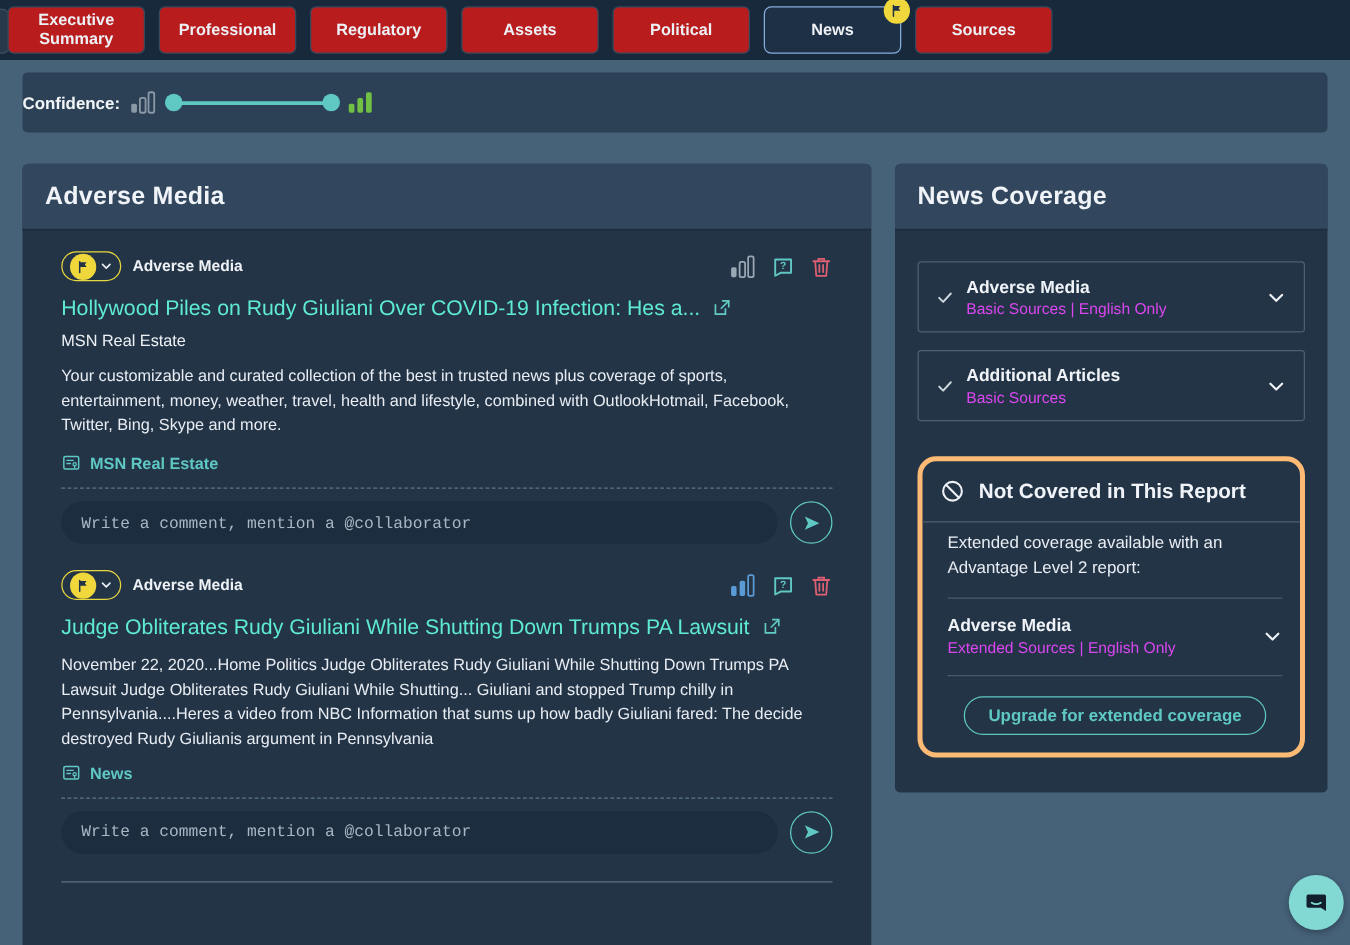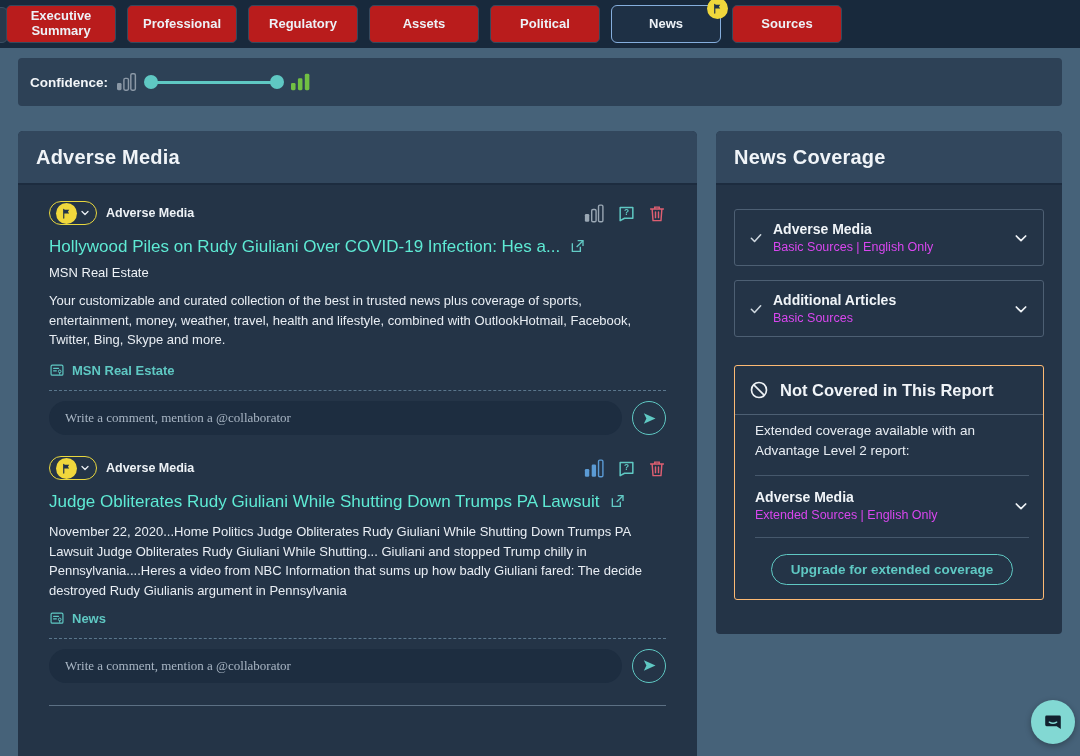--- a/index.html
+++ b/index.html
@@ -21,21 +21,21 @@
   .tab.selected{border:1px solid #85aedd;background:#1e3045;border-radius:6px;}
   .badge{
     position:absolute;top:-8px;right:-8px;width:21px;height:21px;border-radius:50%;
     display:flex;align-items:center;justify-content:center;
   }
   .badge.pink{background:#ec6e80;}
   .badge.yellow{background:#f0d73c;}
   
   .confidence{
     position:absolute;left:18px;top:58px;width:1044px;height:48px;border-radius:4px;
-    background:#2d4156;display:flex;align-items:center;padding-left:12px;box-sizing:border-box;
+    background:#2d4156;display:flex;align-items:center;box-sizing:border-box;
   }
   .confidence .label{font-size:13.5px;font-weight:bold;color:#f2f5f8;margin-right:8px;}
   .slider{position:relative;width:132px;height:14px;margin:0 10px;}
   .slider .track{position:absolute;left:0;right:0;top:5.5px;height:3px;background:#5fc8c3;border-radius:2px;}
   .slider .handle{position:absolute;top:0;width:14px;height:14px;border-radius:50%;background:#5fc8c3;}
   .slider .handle.left{left:-4px;}
   .slider .handle.right{right:-4px;}
   
   .panel{position:absolute;background:#243447;border-radius:5px 5px 4px 4px;overflow:hidden;}
   .panel-header{
@@ -61,41 +61,41 @@
   }
   .card-title .ext{margin-left:9px;position:relative;top:2px;display:inline-block;}
   .card-source{margin-top:6px;font-size:13px;color:#eef2f6;}
   .card-body{margin-top:11px;font-size:13px;line-height:1.52;color:#e8edf3;max-width:596px;}
   .source-link{margin-top:13px;display:flex;align-items:center;gap:7px;cursor:pointer;}
   .source-link span{font-size:13px;font-weight:bold;color:#5fc8c3;}
   .dotted{border:none;border-top:1px dashed rgba(127,164,186,.6);margin:12px 0 0 0;}
   .comment-row{margin-top:10px;display:flex;align-items:center;gap:10px;}
   .comment-input{
     flex:1;height:34px;border-radius:17px;background:#1d2d40;border:none;outline:none;
-    padding:0 16px;color:#dfe6ee;font-size:13px;font-family:Liberation Serif, serif;
+    padding:0 16px;color:#dfe6ee;font-size:13px;font-family:Liberation Mono, monospace;
   }
   .comment-input::placeholder{color:#a9b6c4;}
   .send-btn{
     width:34px;height:34px;border-radius:50%;border:1.5px solid #5fc8c3;background:transparent;
     display:flex;align-items:center;justify-content:center;cursor:pointer;flex:none;box-sizing:border-box;
   }
   .card-divider{border:none;border-top:1px solid #5c7084;margin:22px 0 0 0;}
   
   .rp-body{padding:0 18px;}
   .cov-box{
     margin-top:24px;border:1px solid #4d5f73;border-radius:3px;padding:11px 14px;
     display:flex;align-items:center;cursor:pointer;background:transparent;width:100%;box-sizing:border-box;text-align:left;
   }
   .cov-box + .cov-box{margin-top:14px;}
   .cov-check{margin-right:10px;flex:none;display:flex;}
   .cov-text{flex:1;}
   .cov-title{font-size:14px;font-weight:bold;color:#f0f4f8;}
   .cov-sub{font-size:12.5px;color:#d946ef;margin-top:3px;}
   .cov-chev{flex:none;display:flex;}
-  .nc-box{margin-top:28px;border:1px solid #fdba74;border-radius:3px;}
+  .nc-box{margin-top:28px;border:4px solid #fdba74;border-radius:15px;}
   .nc-head{display:flex;align-items:center;gap:11px;padding:14px;border-bottom:1px solid #4d5f73;}
   .nc-title{font-size:16.5px;font-weight:600;color:#f0f4f8;}
   .nc-content{padding:6px 14px 14px 20px;}
   .nc-desc{margin-top:12px;font-size:13.5px;line-height:1.45;color:#e8edf3;max-width:250px;}
   .nc-div{border:none;border-top:1px solid #46586c;margin:15px 0 0 0;}
   .nc-item{display:flex;align-items:center;margin-top:13px;cursor:pointer;background:none;border:none;width:100%;padding:0;text-align:left;}
   .upgrade-wrap{display:flex;justify-content:center;margin-top:16px;}
   .upgrade-btn{
     border:1.5px solid #5fc8c3;border-radius:16px;background:transparent;color:#5fc8c3;
     font-size:13.5px;font-weight:bold;padding:7px 19px;cursor:pointer;font-family:"Liberation Sans",sans-serif;

